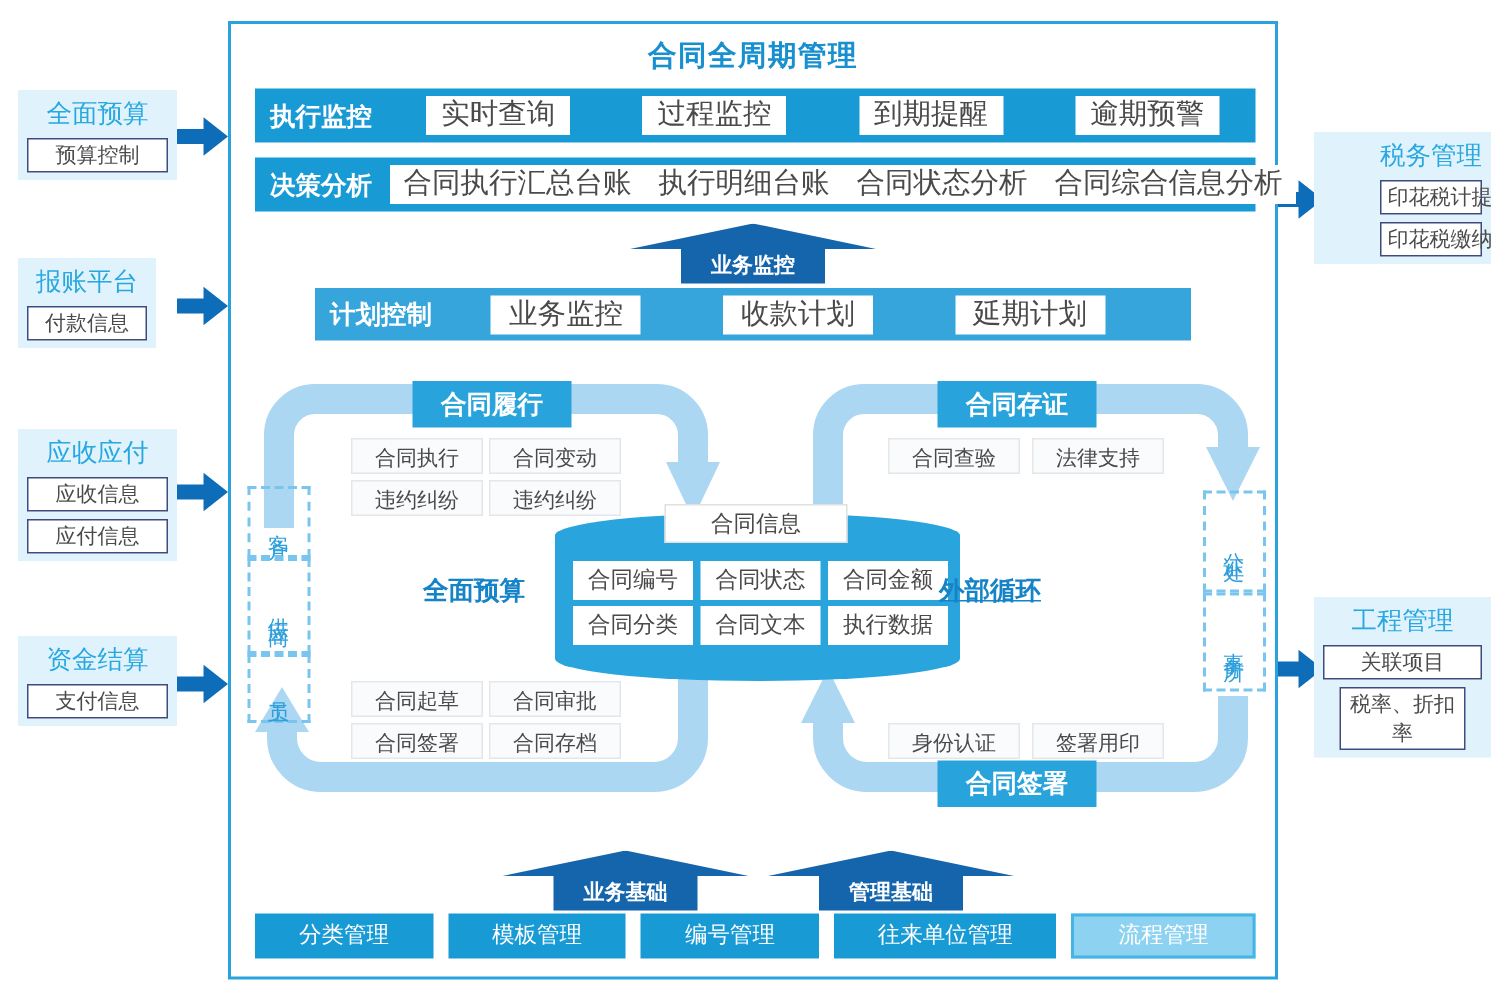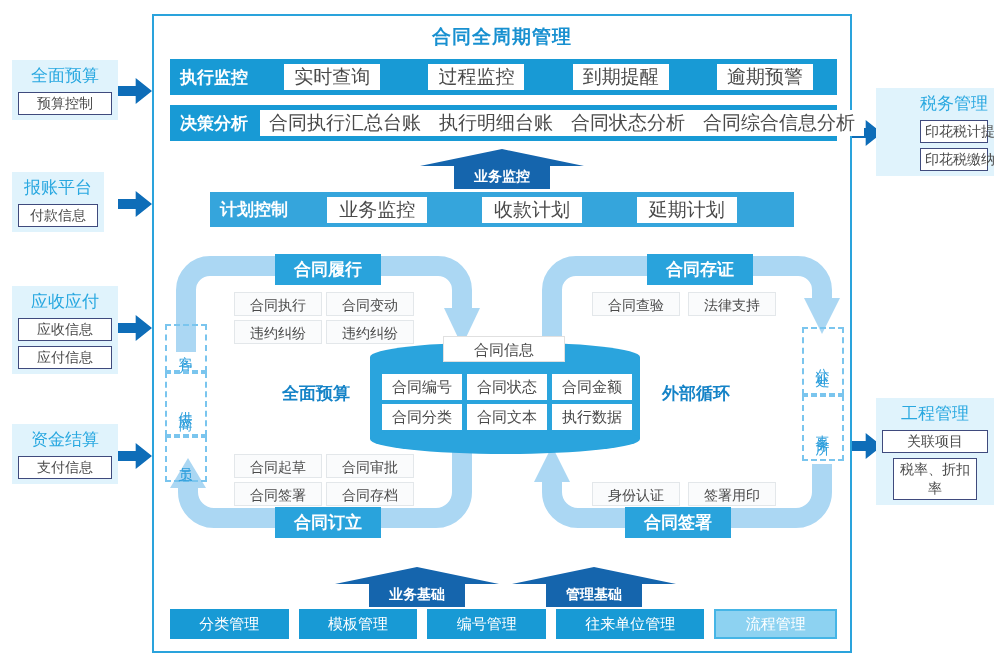--- a/index.html
+++ b/index.html
@@ -155,22 +155,21 @@
     <div class="bar plan-bar z1" style="left:56px;top:176px;width:584px;height:35px;">
       <span class="bar-label">计划控制</span>
       <div class="bar-items" style="padding-right:30px;">
         <span class="wbox" style="width:100px;">业务监控</span>
         <span class="wbox" style="width:100px;">收款计划</span>
         <span class="wbox" style="width:100px;">延期计划</span>
       </div>
     </div>
 
     <div class="stage z2" style="left:121px;top:238px;">合同履行</div>
-    <div class="stage z2" style="left:493px;top:238px;">合同存证</div>
-    <div class="stage z2" style="left:121px;top:491px;">合同订立</div>
+    <div class="stage z2" style="left:471px;top:238px;">合同存证</div>
     <div class="stage z2" style="left:471px;top:491px;">合同签署</div>
 
     <div class="gbox z1" style="left:80px;top:276px;">合同执行</div>
     <div class="gbox z1" style="left:172px;top:276px;">合同变动</div>
     <div class="gbox z1" style="left:80px;top:304px;">违约纠纷</div>
     <div class="gbox z1" style="left:172px;top:304px;">违约纠纷</div>
 
     <div class="gbox z1" style="left:438px;top:276px;">合同查验</div>
     <div class="gbox z1" style="left:534px;top:276px;">法律支持</div>
 
@@ -195,21 +194,21 @@
     </div>
     <div class="db-label z2">合同信息</div>
     <div class="dbox z2" style="left:228px;top:358px;">合同编号</div>
     <div class="dbox z2" style="left:313px;top:358px;">合同状态</div>
     <div class="dbox z2" style="left:398px;top:358px;">合同金额</div>
     <div class="dbox z2" style="left:228px;top:388px;">合同分类</div>
     <div class="dbox z2" style="left:313px;top:388px;">合同文本</div>
     <div class="dbox z2" style="left:398px;top:388px;">执行数据</div>
 
     <div class="boldlbl z2" style="left:128px;top:366px;">全面预算</div>
-    <div class="boldlbl z2" style="left:508px;top:366px;">外部循环</div>
+    <div class="boldlbl z2" style="left:472px;top:366px;text-decoration:underline;">外部循环</div>
 
     <div class="uparrow z1" style="left:181px;top:551px;">
       <div class="ua-tri"></div>
       <div class="ua-label">业务基础</div>
     </div>
     <div class="uparrow z1" style="left:358px;top:551px;">
       <div class="ua-tri"></div>
       <div class="ua-label">管理基础</div>
     </div>
 

